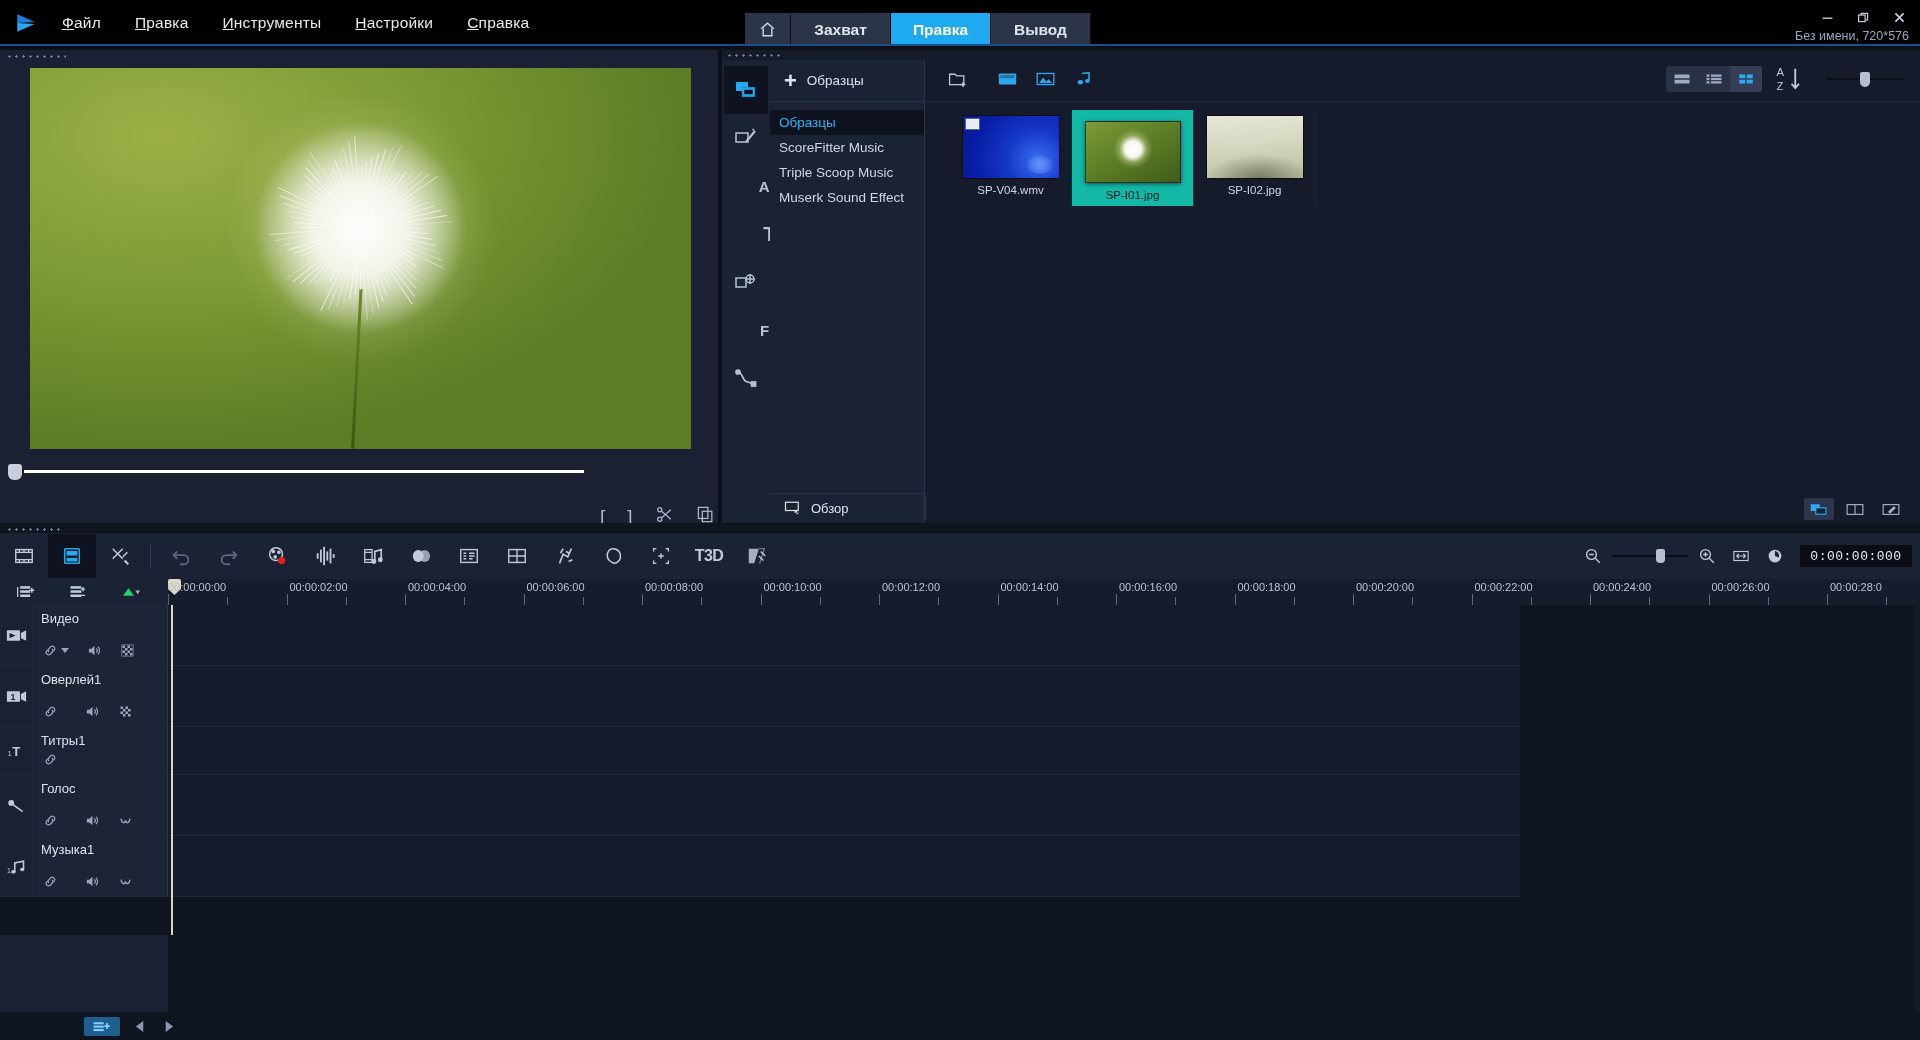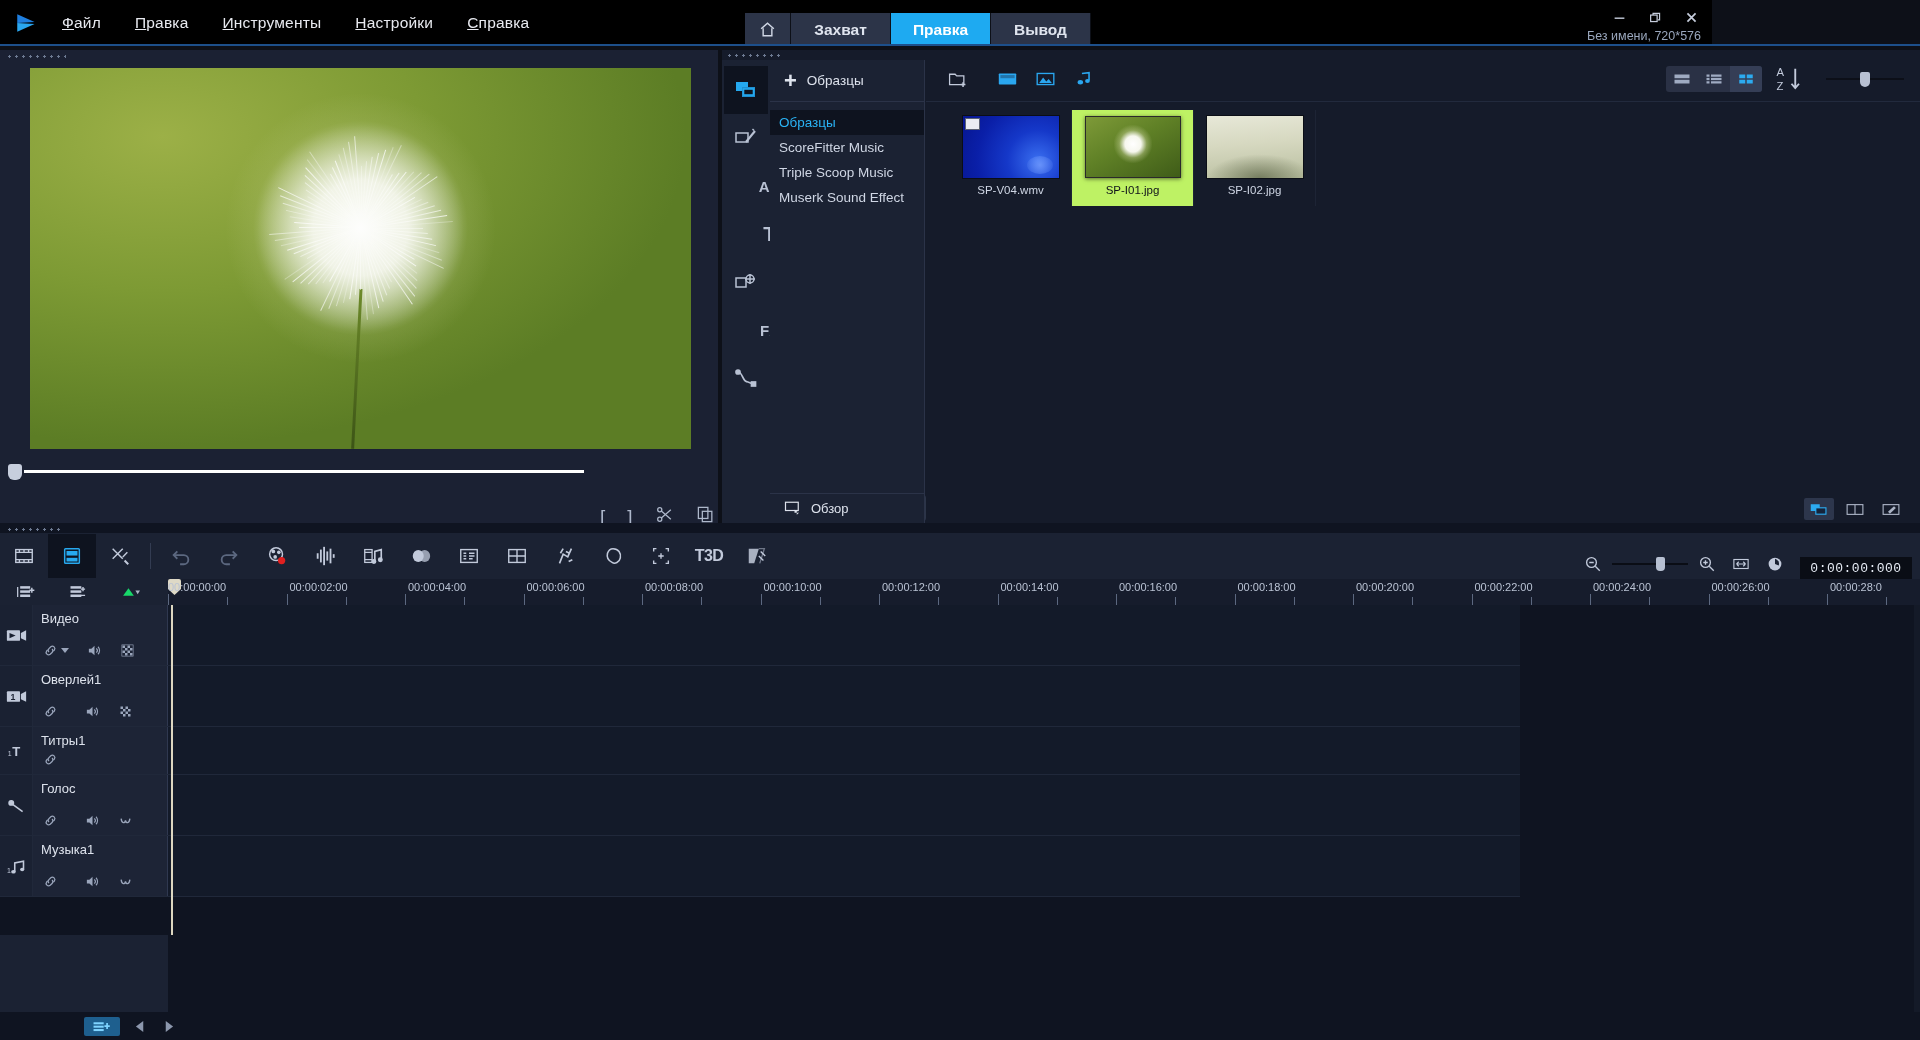--- a/index.html
+++ b/index.html
@@ -7,21 +7,21 @@
     width: 1920px; height: 1040px;
     background: #000;
     font-family: "Liberation Sans", sans-serif;
     overflow: hidden;
     color: #c8d0e0;
   }
   #app { position: relative; width: 1920px; height: 1040px; background: #0d1018; }
 
   
   .menubar {
-    position: absolute; left: 0; top: 0; width: 1712px; height: 46px;
+    position: absolute; left: 0; top: 0; width: 1920px; height: 46px;
     background: #000; display: flex; align-items: center;
   }
   .logo-mark {
     margin-left: 12px; width: 30px; height: 30px;
     display: flex; align-items: center; justify-content: center;
   }
   .logo-mark svg { width: 26px; height: 26px; }
   .menu-items { display: flex; align-items: center; margin-left: 20px; gap: 34px; }
   .menu-item {
     font-size: 15.5px; color: #e8eaf0; cursor: default; letter-spacing: .2px;
@@ -198,21 +198,21 @@
   .sortb { width: 30px; height: 26px; display: flex; align-items: center; justify-content: center; cursor: pointer; color: #b9c2d4; margin-left: 6px; }
   .zoomslider { position: relative; width: 78px; height: 26px; margin-left: 16px; cursor: pointer; }
   .zoomslider .bar { position: absolute; left: 0; top: 12px; width: 78px; height: 2px; background: #0c0f18; }
   .zoomslider .knob { position: absolute; left: 34px; top: 6px; width: 10px; height: 15px; background: #b7c0d2; border-radius: 2px 2px 5px 5px; }
 
   .media-grid { position: relative; padding: 8px 0 0 24px; display: flex; flex-wrap: wrap; gap: 0; }
   .mcell {
     width: 122px; height: 96px; display: flex; flex-direction: column; align-items: center;
     padding-top: 6px; cursor: pointer; border-right: 1px solid #1d2435;
   }
-  .mcell.selected { background: #bef264; }
+  .mcell.selected { background: #14b8a6; justify-content: center; }
   .mthumb { position: relative; width: 96px; height: 62px; box-shadow: 0 0 0 1px #0b0e16; overflow: hidden; }
   .mcell.selected .mthumb { box-shadow: 0 1px 4px rgba(0,0,0,.55); border: 1px solid #2a2a2a; }
   .filmbadge {
     position: absolute; left: 2px; top: 2px; width: 15px; height: 12px; background: #e9ecf3;
     border: 1px solid #5a6276; z-index: 3;
     background-image: linear-gradient(#e9ecf3,#e9ecf3), repeating-linear-gradient(90deg,#41485c 0 2px, transparent 2px 4px);
     background-size: 100% 100%, 100% 3px; background-repeat: no-repeat; background-position: 0 0, 0 1px;
   }
   .mlabel { margin-top: 6px; font-size: 11.5px; color: #cfd6e4; }
   .mcell.selected .mlabel { color: #10131b; }
@@ -258,21 +258,21 @@
     position: absolute; left: 0; top: 10px; width: 1920px; height: 46px;
     background: #1b2233; display: flex; align-items: center;
   }
   .tt-ic {
     width: 48px; height: 44px; display: flex; align-items: center; justify-content: center;
     cursor: pointer; color: #c2cadb;
   }
   .tt-ic.active { background: #0e131f; color: #27a9ef; }
   .tt-ic svg { width: 22px; height: 22px; }
   .tt-div { width: 1px; height: 26px; background: #333c52; margin: 0 6px; }
-  .tt-right { position: absolute; right: 8px; top: 0; height: 46px; display: flex; align-items: flex-end; gap: 4px; }
+  .tt-right { position: absolute; right: 8px; top: 0; height: 46px; display: flex; align-items: center; gap: 4px; }
   .zbtn { width: 30px; height: 30px; display: flex; align-items: center; justify-content: center; cursor: pointer; color: #c2cadb; }
   .zbtn svg { width: 18px; height: 18px; }
   .zslide { position: relative; width: 76px; height: 30px; cursor: pointer; }
   .zslide .bar { position: absolute; left: 0; top: 14px; width: 76px; height: 2px; background: #0a0d15; }
   .zslide .knob { position: absolute; left: 44px; top: 8px; width: 9px; height: 14px; background: #b7c0d2; border-radius: 2px 2px 4px 4px; }
   .tl-tc {
     width: 112px; height: 22px; background: #0a0d15; color: #e6ebf4;
     font-family: "Liberation Mono", monospace; font-size: 13px; letter-spacing: .5px;
     display: flex; align-items: center; justify-content: center; margin-left: 6px;
   }

